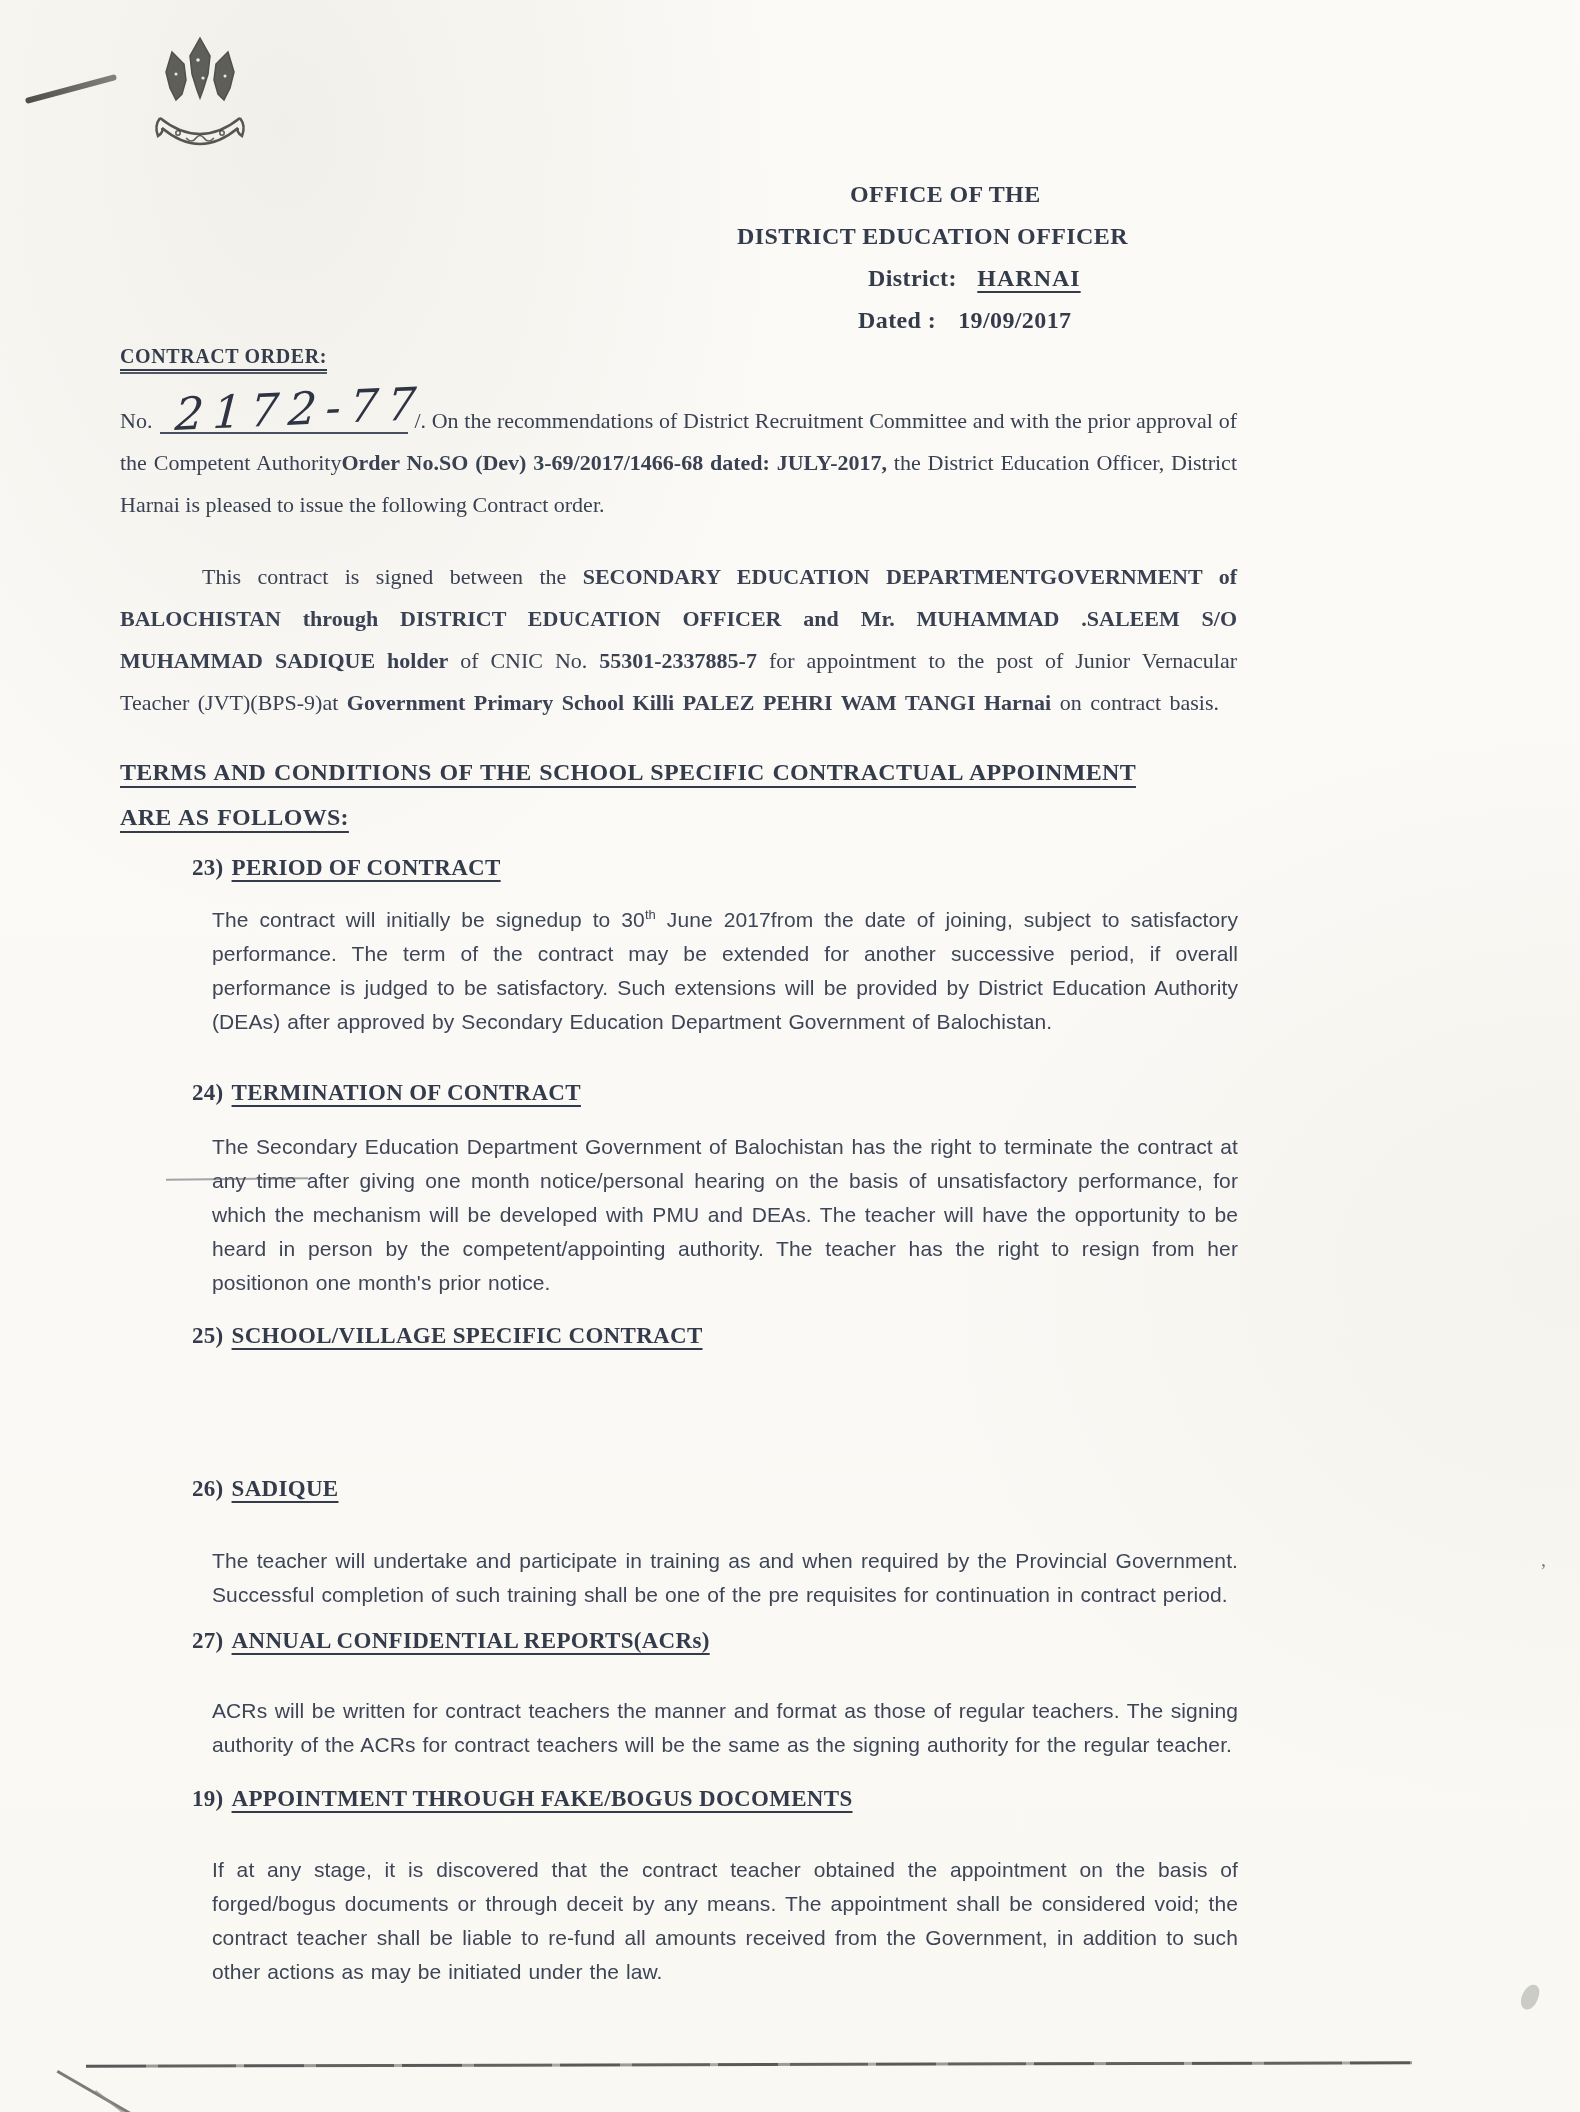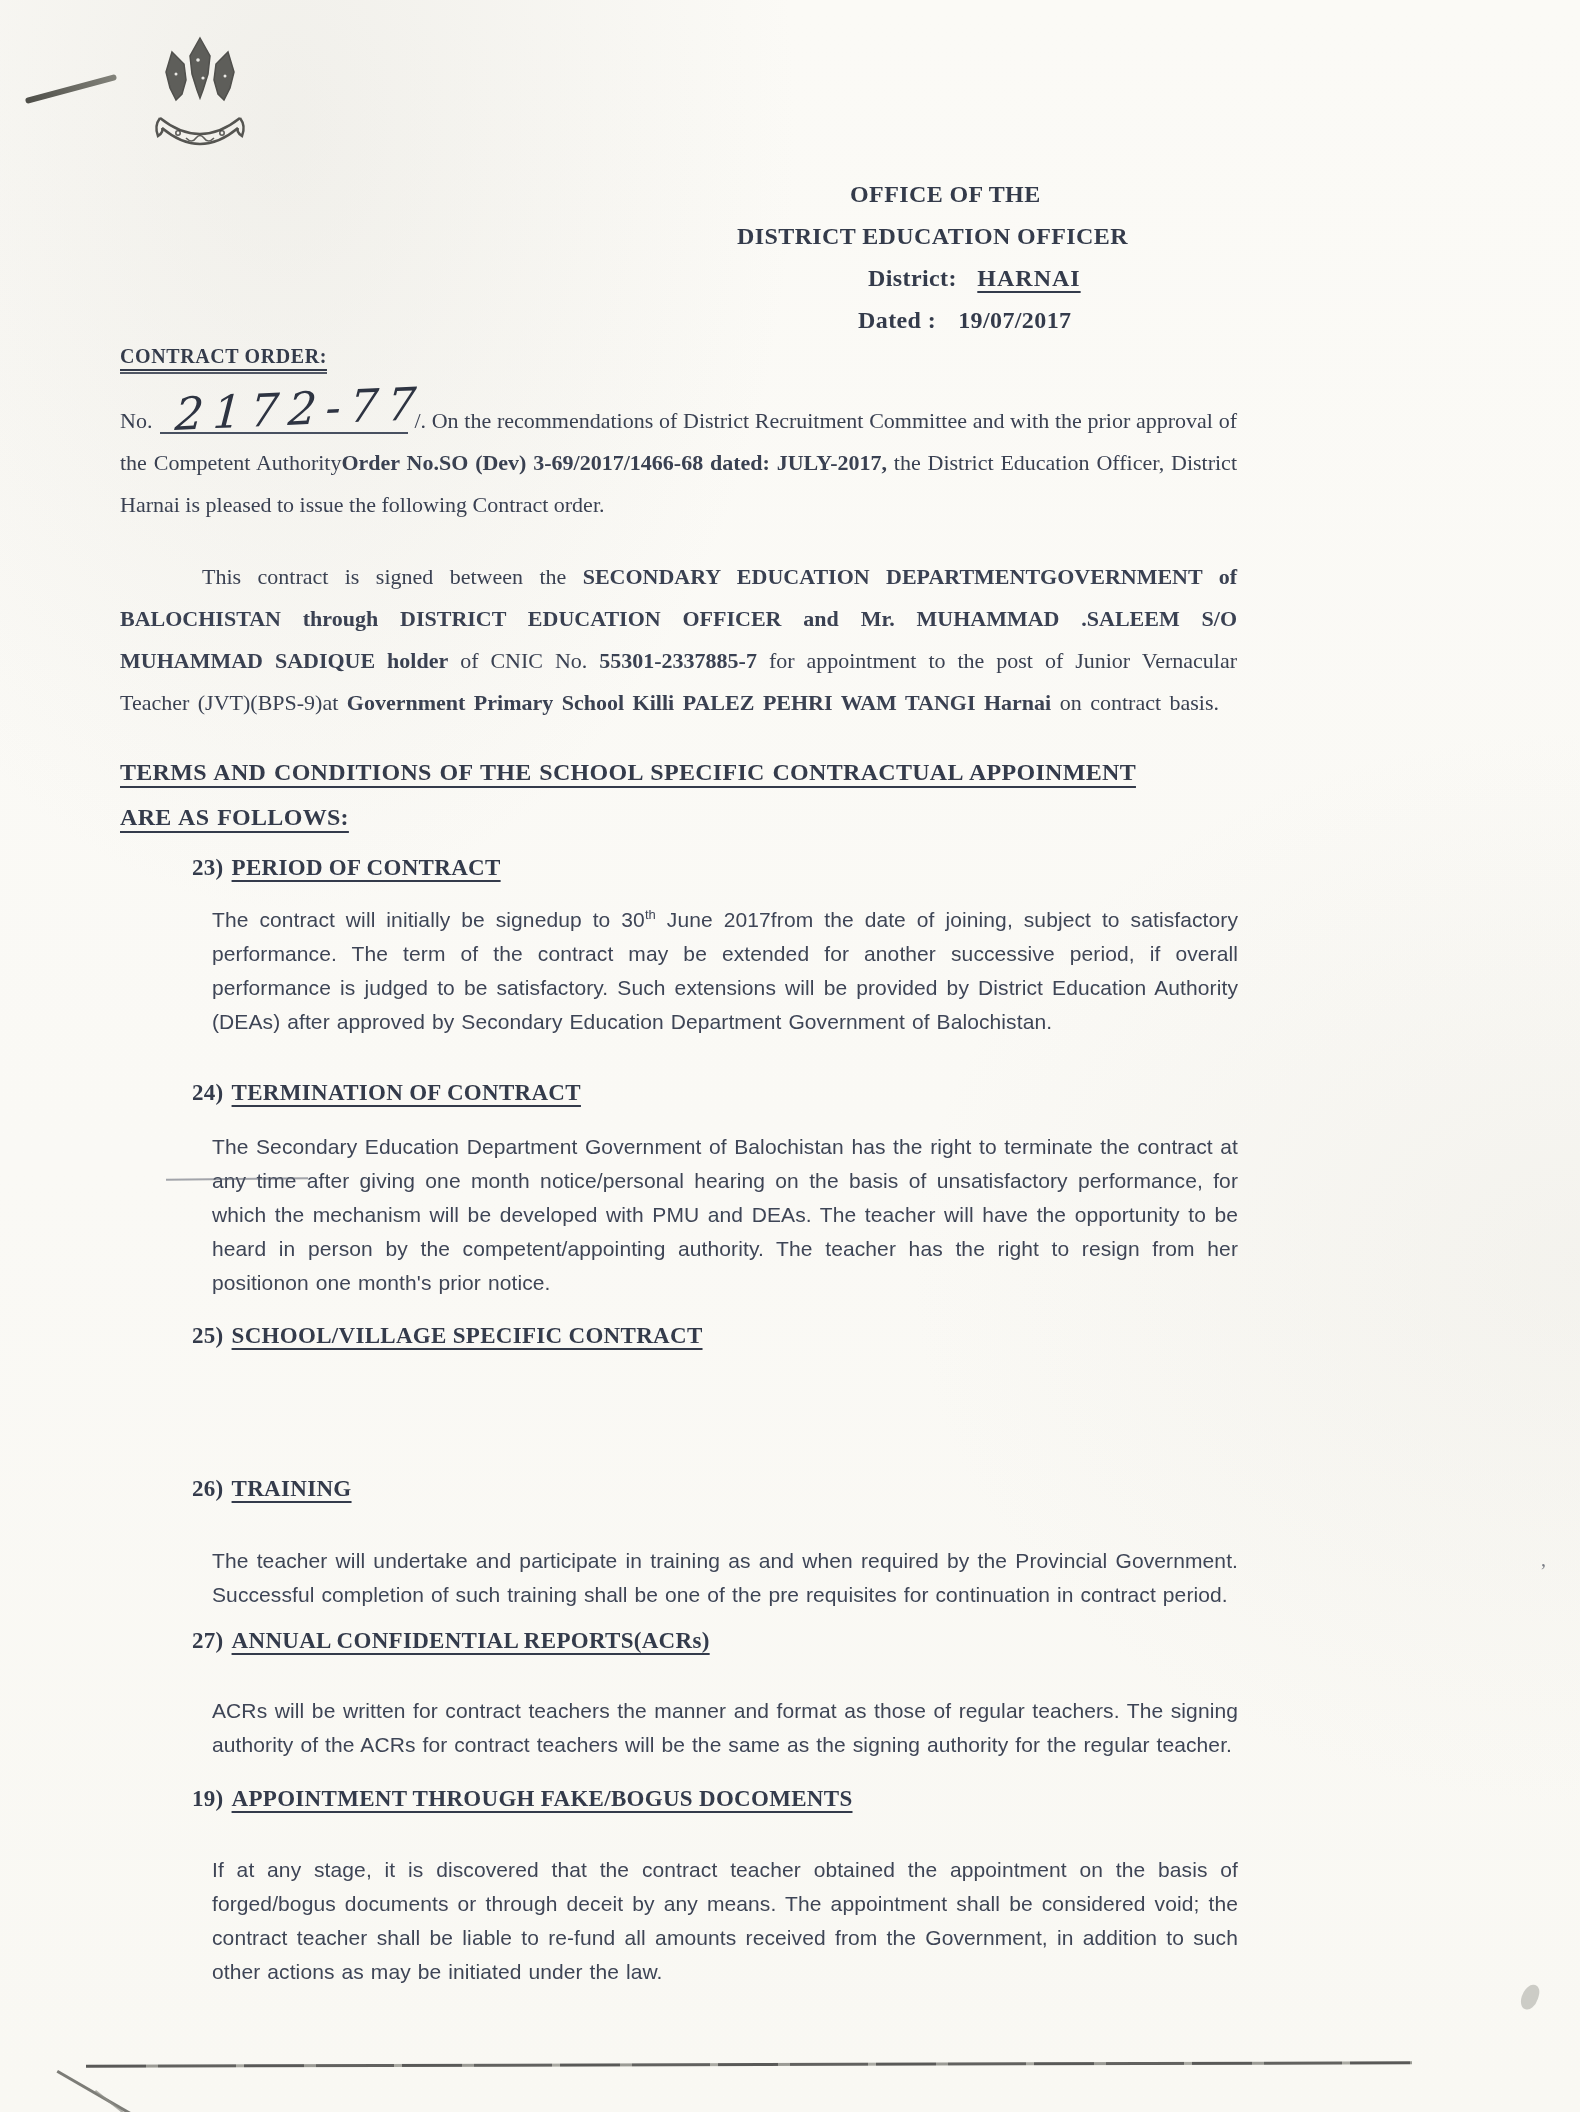--- a/index.html
+++ b/index.html
@@ -124,21 +124,21 @@
     </svg>
   </div>
 
   <div class="hline" style="left:850px;top:181px;">OFFICE OF THE</div>
   <div class="hline" style="left:737px;top:223px;">DISTRICT EDUCATION OFFICER</div>
   <div class="hline" style="left:868px;top:265px;">
     <span>District:</span>
     <span class="u-head" style="margin-left:14px;letter-spacing:1px;">HARNAI</span>
   </div>
   <div class="hline" style="left:858px;top:307px;">
-    <span>Dated :</span><span class="dated-gap"></span><span>19/07/2017</span>
+    <span>Dated :</span><span class="dated-gap"></span><span>19/09/2017</span>
   </div>
 
   <div class="docTitle" style="left:120px;top:345px;">CONTRACT ORDER:</div>
 
   <div class="para" style="left:120px;top:398px;width:1117px;">
     <span>No.</span><span class="fillin"><span class="hand">2172-77</span></span><span><span>/. On the recommendations of District Recruitment Committee and with the prior approval of the Competent Authority</span><span class="b">Order No.SO (Dev) 3-69/2017/1466-68 dated: JULY-2017,</span><span> the District Education Officer, District Harnai is pleased to issue the following Contract order.</span></span>
   </div>
 
   <div class="para indent" style="left:120px;top:556px;width:1117px;"><span>This contract is signed between the </span><span class="b">SECONDARY EDUCATION DEPARTMENTGOVERNMENT of BALOCHISTAN through DISTRICT EDUCATION OFFICER and Mr. MUHAMMAD .SALEEM S/O MUHAMMAD SADIQUE holder</span><span> of CNIC No. </span><span class="b">55301-2337885-7</span><span> for appointment to the post of Junior Vernacular Teacher (JVT)(BPS-9)at </span><span class="b">Government Primary School  Killi PALEZ PEHRI WAM TANGI  Harnai</span><span> on contract basis.</span></div>
 
@@ -153,21 +153,21 @@
     <span class="num">24)</span><span class="t">TERMINATION OF CONTRACT</span>
   </div>
   <div class="secBody" style="left:212px;top:1130px;width:1026px;">The Secondary Education Department Government of Balochistan has the right to terminate the contract at any time after giving one month notice/personal hearing on the basis of unsatisfactory performance, for which the mechanism will be developed with PMU and DEAs.  The teacher will have the opportunity to be heard in person by the competent/appointing authority. The teacher has the right to resign from her positionon one month's prior notice.</div>
   <div class="strike-mark"></div>
 
   <div class="secHead" style="left:192px;top:1323px;">
     <span class="num">25)</span><span class="t">SCHOOL/VILLAGE SPECIFIC CONTRACT</span>
   </div>
 
   <div class="secHead" style="left:192px;top:1476px;">
-    <span class="num">26)</span><span class="t">TRAINING</span>
+    <span class="num">26)</span><span class="t">SADIQUE</span>
   </div>
   <div class="secBody" style="left:212px;top:1544px;width:1026px;">The teacher will undertake and participate in training as and when required by the Provincial Government. Successful completion of such training shall be one of the pre requisites for continuation in contract period.</div>
 
   <div class="secHead" style="left:192px;top:1628px;">
     <span class="num">27)</span><span class="t">ANNUAL CONFIDENTIAL REPORTS(ACRs)</span>
   </div>
   <div class="secBody" style="left:212px;top:1694px;width:1026px;">ACRs will be written for contract teachers the manner and format as those of regular teachers. The signing authority of the ACRs for contract teachers will be the same as the signing authority for the regular teacher.</div>
 
   <div class="secHead" style="left:192px;top:1786px;">
     <span class="num">19)</span><span class="t">APPOINTMENT THROUGH FAKE/BOGUS DOCOMENTS</span>

